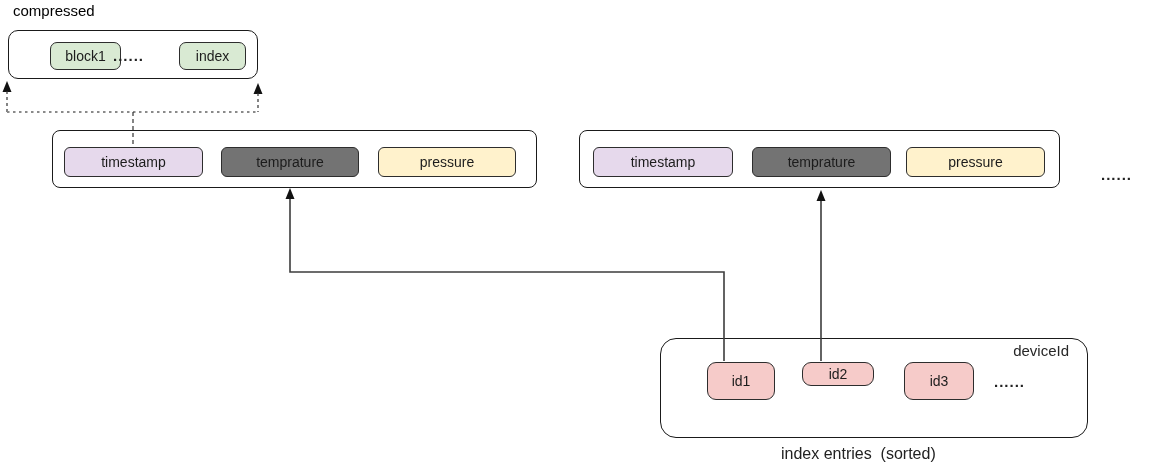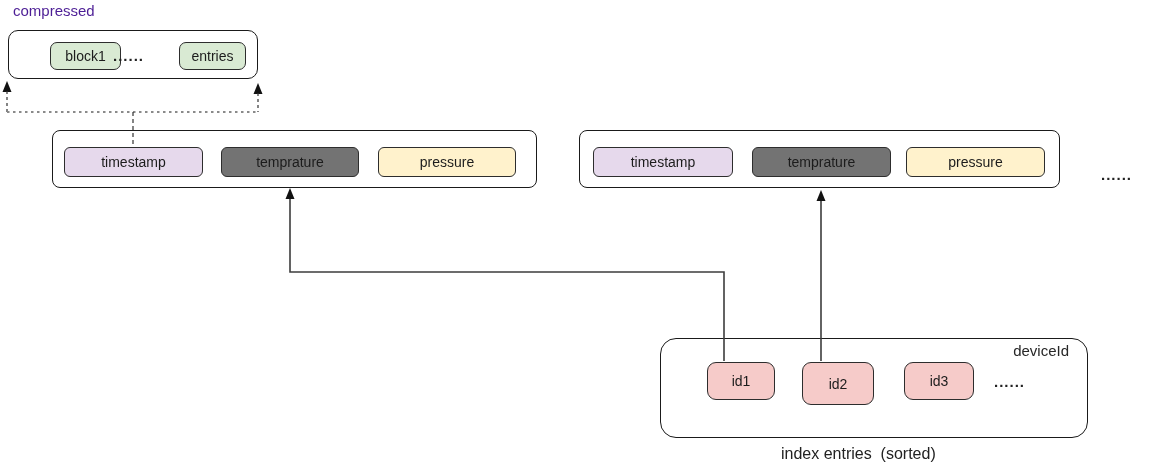--- a/index.html
+++ b/index.html
@@ -9,21 +9,21 @@
     background:#ffffff;
     font-family:"Liberation Sans","DejaVu Sans",sans-serif;
     color:#1f1f1f;
     overflow:hidden;
   }
   .connectors{
     position:absolute;left:0;top:0;width:1150px;height:462px;
     z-index:5;pointer-events:none;
   }
   .label{
-    position:absolute;font-size:15px;color:#4c1d95;white-space:nowrap;
+    position:absolute;font-size:15px;color:#000000;white-space:nowrap;
   }
   .compressed-label{left:13px;top:2px;}
   .container{
     position:absolute;background:#ffffff;
     border:1px solid #1a1a1a;box-sizing:border-box;
   }
   .compressed-box{left:8px;top:30px;width:250px;height:49px;border-radius:10px;z-index:2;}
   .record{border-radius:8px;z-index:2;}
   .record-1{left:52px;top:130px;width:485px;height:58px;}
   .record-2{left:579px;top:130px;width:481px;height:58px;}
@@ -40,21 +40,21 @@
   .pink{background:#f6cbc9;border-radius:9px;margin-left:16px;}
   .block1{left:9px;top:11px;width:71px;height:28px;margin-left:32px;}
   .blockN{left:170px;top:11px;width:67px;height:28px;}
   .f-ts1{left:11px;top:16px;width:139px;height:30px;}
   .f-temp1{left:168px;top:16px;width:138px;height:30px;}
   .f-press1{left:325px;top:16px;width:138px;height:30px;}
   .f-ts2{left:13px;top:16px;width:140px;height:30px;}
   .f-temp2{left:172px;top:16px;width:139px;height:30px;}
   .f-press2{left:326px;top:16px;width:139px;height:30px;}
   .id1{left:30px;top:23px;width:68px;height:38px;}
-  .id2{left:125px;top:23px;width:72px;height:43px;}
+  .id2{left:125px;top:23px;width:72px;height:24px;}
   .id3{left:227px;top:23px;width:70px;height:38px;}
   .dots{
     position:absolute;font-size:15px;font-weight:700;letter-spacing:1px;
     color:#222222;white-space:nowrap;z-index:3;
   }
   .blocks-dots{left:112px;top:46px;}
   .records-dots{left:1101px;top:166px;}
   .index-dots{left:333px;top:372px;}
   .index-box .index-dots{left:333px;top:34px;}
   .index-title{
@@ -87,21 +87,21 @@
 
     <path d="M 821 361 L 821 200" fill="none" stroke="#3d3d3d" stroke-width="1.6"></path>
     <polygon points="816.5,201 825.5,201 821,190" fill="#111111"></polygon>
   </svg>
 
   <div class="label compressed-label">compressed</div>
 
   <div class="container compressed-box">
     <div class="node green block1">block1</div>
     <div class="dots blocks-dots" style="left:104px;top:16px;">......</div>
-    <div class="node green blockN">entries</div>
+    <div class="node green blockN">index</div>
   </div>
 
   <div class="container record record-1">
     <div class="node purple f-ts1">timestamp</div>
     <div class="node blue f-temp1">temprature</div>
     <div class="node yellow f-press1">pressure</div>
   </div>
 
   <div class="container record record-2">
     <div class="node purple f-ts2">timestamp</div>

